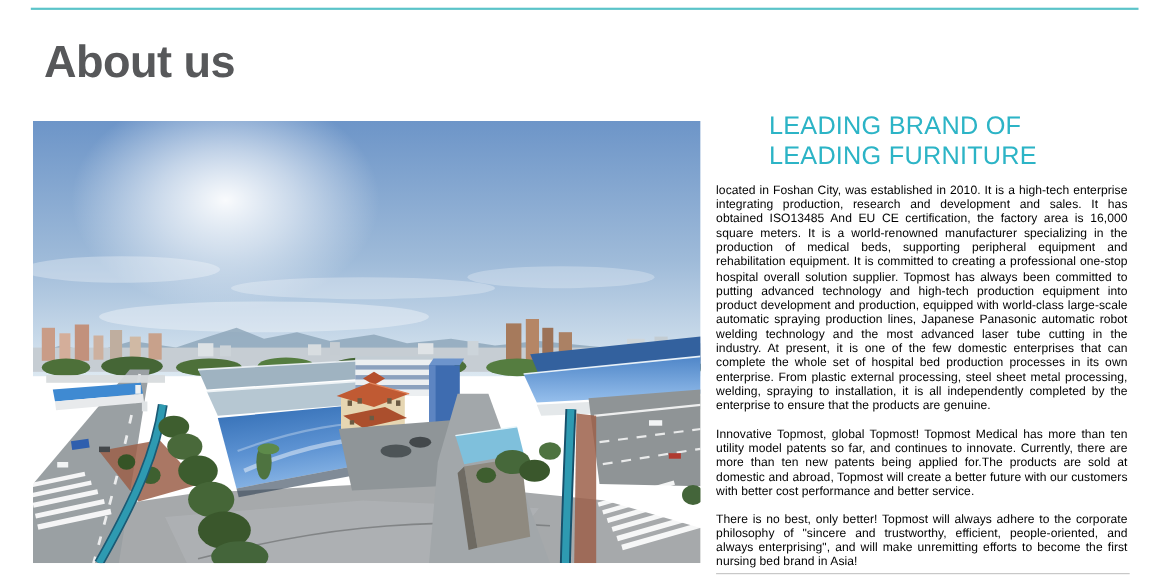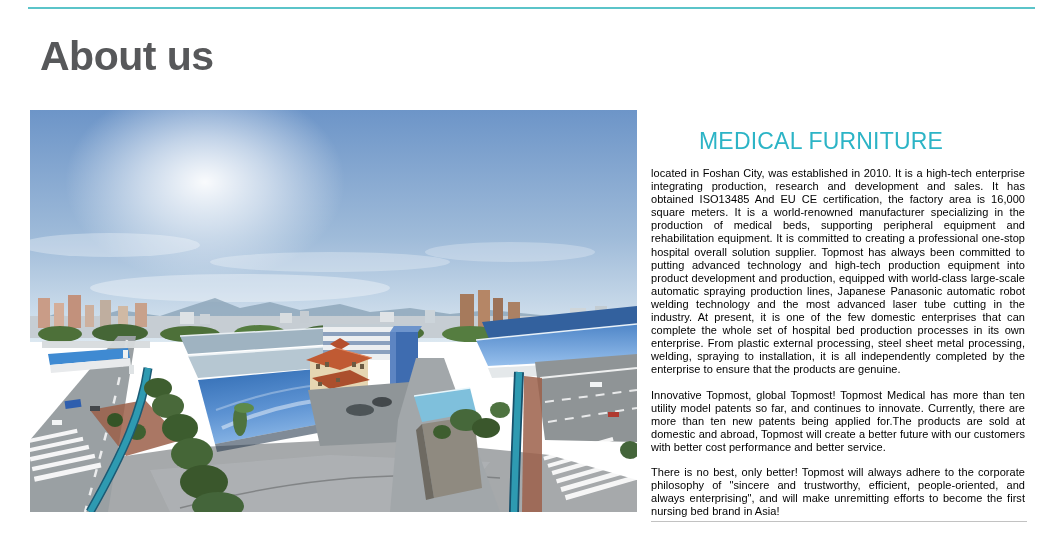--- a/index.html
+++ b/index.html
@@ -224,21 +224,21 @@
         <ellipse cx="436" cy="310" rx="16" ry="11" fill="#46683a"></ellipse>
           <ellipse cx="456" cy="318" rx="14" ry="10" fill="#3a572c"></ellipse>
         <ellipse cx="470" cy="300" rx="10" ry="8" fill="#4e7340"></ellipse>
         <ellipse cx="412" cy="322" rx="9" ry="7" fill="#3e5e2f"></ellipse>
         <ellipse cx="600" cy="340" rx="10" ry="9" fill="#44653a"></ellipse>
       </g>
     </svg>
   </figure>
 
   <section class="article">
-    <h2 class="article-heading"><br><span>MEDICAL FURNITURE</span></h2>
+    <h2 class="article-heading"><span>LEADING BRAND OF</span><br><span>LEADING FURNITURE</span></h2>
     <p>located in Foshan City, was established in 2010.  It is a high-tech enterprise integrating production, research and development and sales. It has obtained ISO13485 And EU CE certification, the  factory area is 16,000 square meters. It is a world-renowned manufacturer specializing in the production of medical beds, supporting peripheral equipment and rehabilitation equipment. It is committed to creating a professional one-stop hospital overall solution supplier. Topmost has always been committed to putting advanced technology and high-tech production equipment into product development and production, equipped with world-class large-scale automatic spraying production lines, Japanese Panasonic automatic robot welding technology and the most advanced laser tube cutting in the industry. At present, it is one of the few domestic enterprises that can complete the whole set of hospital bed production processes in its own enterprise. From plastic external processing, steel sheet metal processing, welding, spraying to installation, it is all independently completed by the enterprise to ensure that the products are genuine.</p>
     <p>Innovative Topmost, global Topmost! Topmost Medical has more than ten utility model patents so far, and continues to innovate. Currently, there are more than ten new patents being applied for.The products are sold at domestic  and abroad, Topmost will create a better future with our customers with better cost performance and better service.</p>
     <p>There is no best, only better! Topmost will always adhere to the corporate philosophy of "sincere and trustworthy, efficient, people-oriented, and always enterprising", and will make unremitting efforts to become the first nursing bed brand in Asia!</p>
   </section>
 
   <div class="bottom-rule"></div>
 
 </div>
 
 </body></html>

